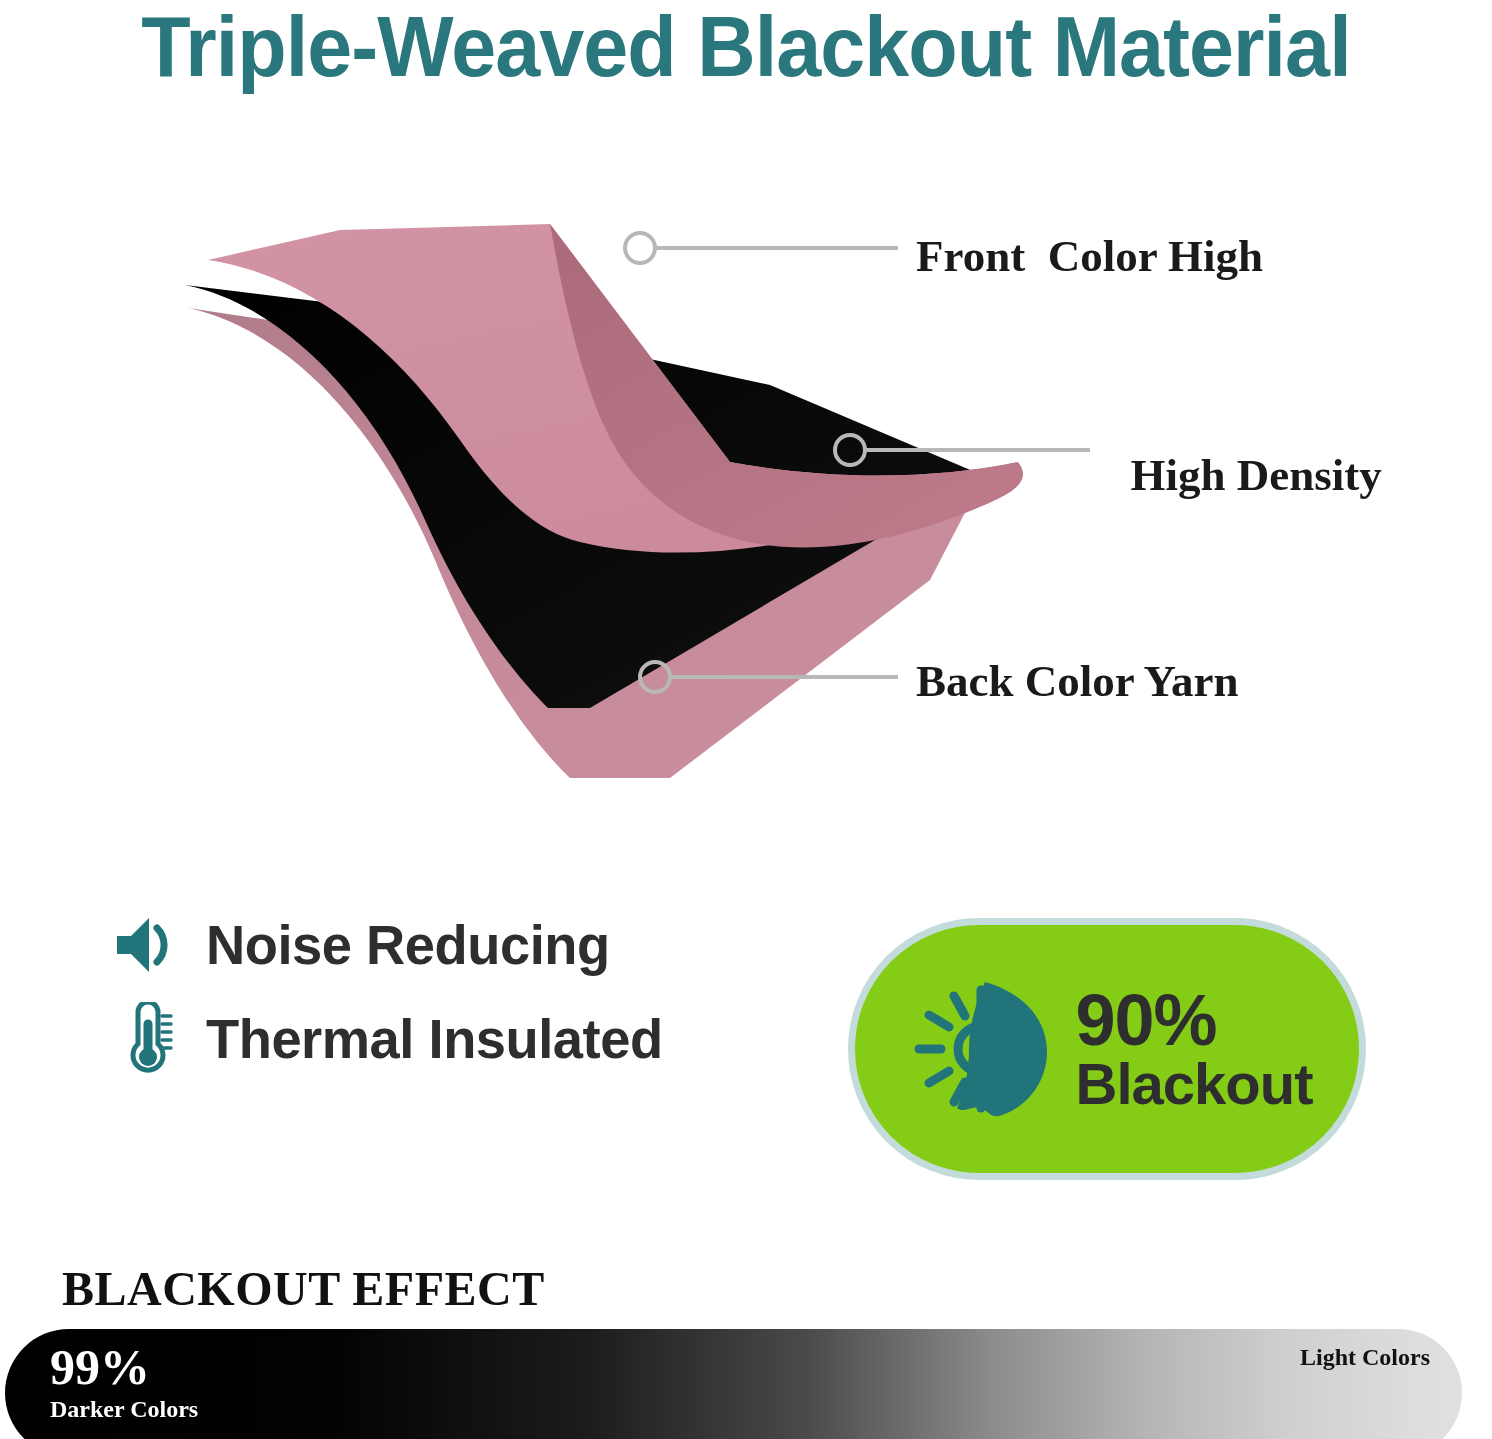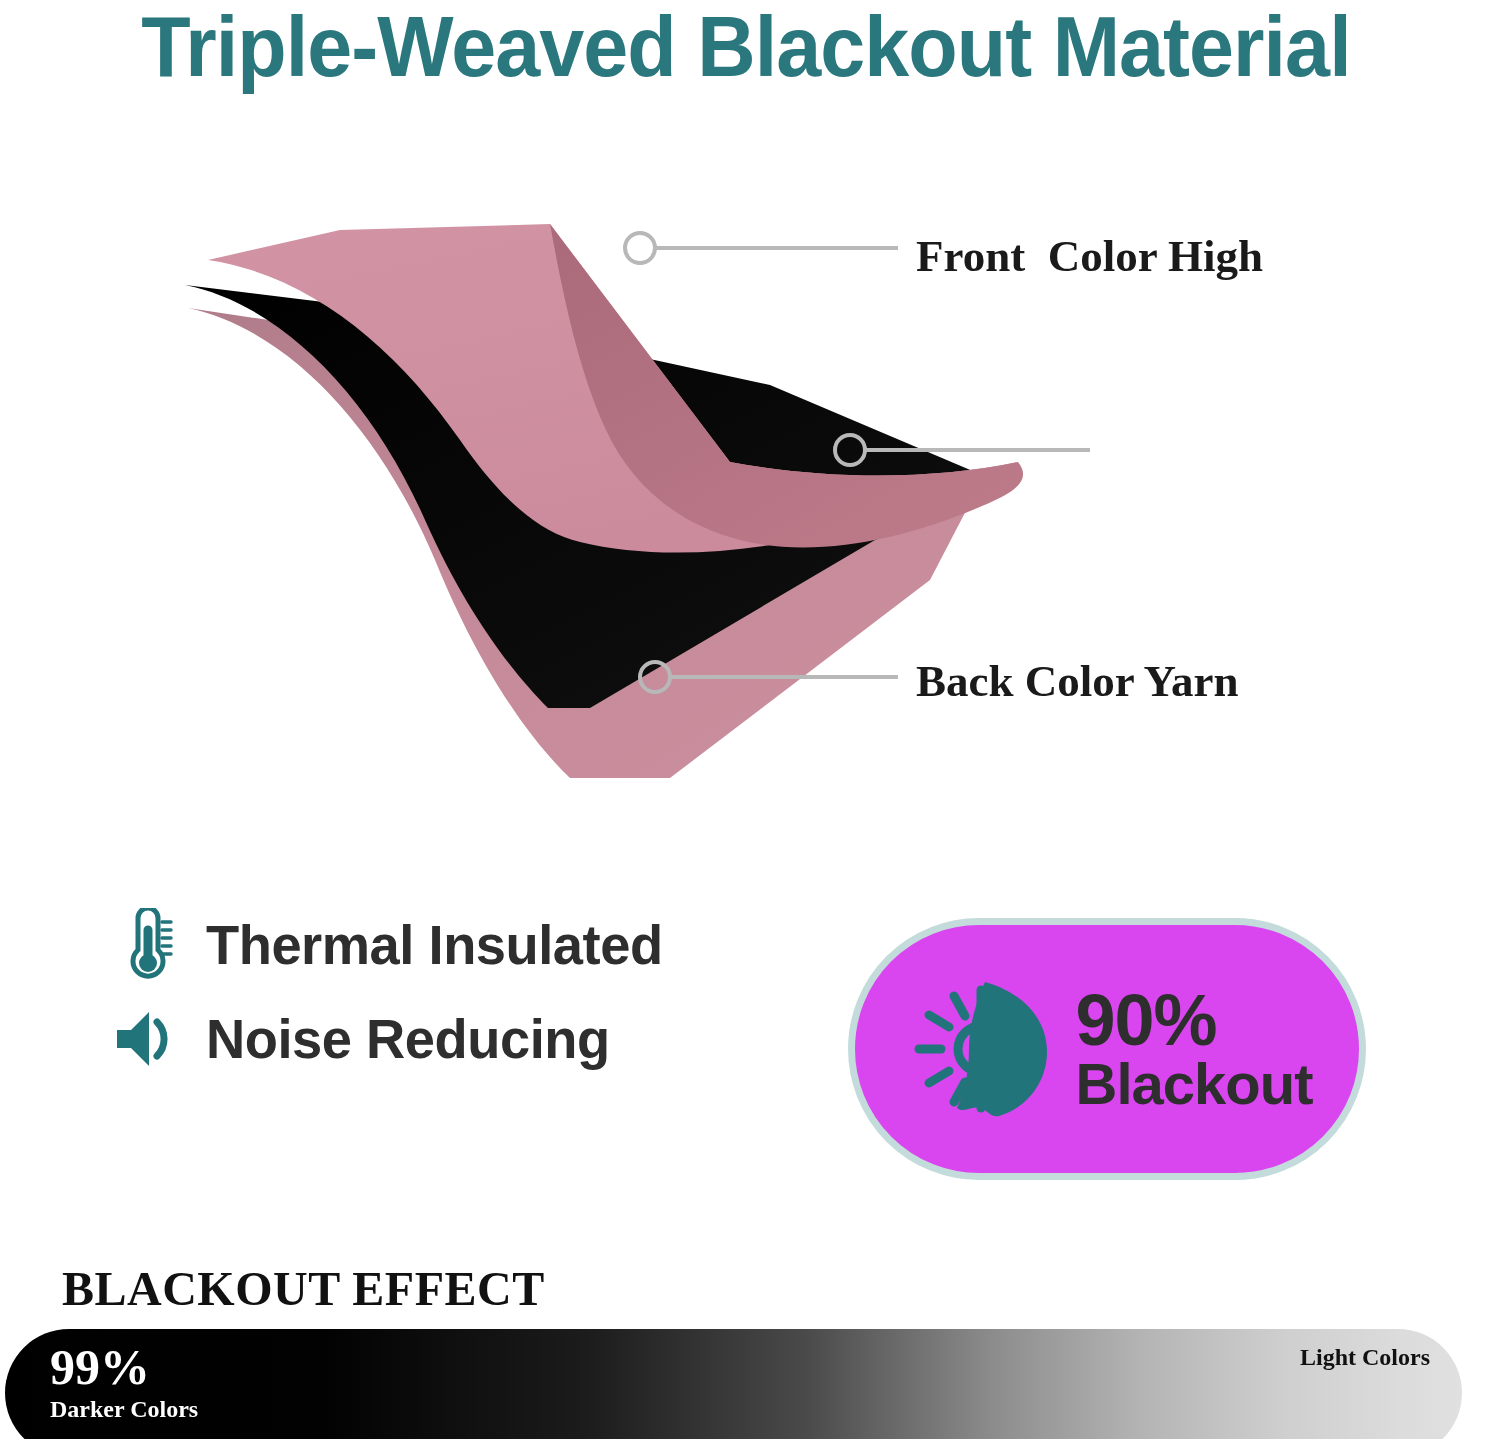--- a/index.html
+++ b/index.html
@@ -100,21 +100,21 @@
 
   
   #blackout-badge {
     position: absolute;
     left: 848px;
     top: 918px;
     width: 518px;
     height: 262px;
     border: 7px solid #c3dcdb;
     border-radius: 131px;
-    background: #d946ef;
+    background: #84cc16;
     display: flex;
     align-items: center;
     justify-content: center;
     box-sizing: border-box;
   }
   #badge-icon {
     width: 160px;
     min-width: 160px;
     height: 160px;
     margin-right: 14px;
@@ -262,53 +262,53 @@
     <g>
       <circle cx="485" cy="497" r="15" fill="none" stroke="#b8b8b8" stroke-width="4"></circle>
       <line x1="500" y1="497" x2="728" y2="497" stroke="#b8b8b8" stroke-width="4"></line>
     </g>
   </svg>
 </div>
 
 <div class="callout-label" id="label-front">Front  Color High</div>
 
 <div class="callout-label" id="label-high">
-  <br>
+  <span>High Density</span><br>
 </div>
 
 <div class="callout-label" id="label-back">Back Color Yarn</div>
 
 <div id="features">
+
+  <div class="feature-row">
+    <span class="feature-icon">
+      <svg width="68" height="62" viewBox="0 0 68 62">
+        <path d="M4 22 h14 L36 4 v54 L18 40 H4 Z" fill="currentColor"></path>
+        <path d="M44 14 a24 24 0 0 1 0 34" fill="none" stroke="currentColor" stroke-width="7" stroke-linecap="round"></path>
+      </svg>
+    </span>
+    <span class="feature-label">Noise Reducing</span>
+  </div>
 
   <div class="feature-row">
     <span class="feature-icon">
       <svg width="58" height="74" viewBox="0 0 58 74">
         <path d="M20 10 a10 10 0 0 1 20 0 v32 a15 15 0 1 1 -20 0 Z" fill="none" stroke="currentColor" stroke-width="5"></path>
         <path d="M30 22 v27" stroke="currentColor" stroke-width="9" stroke-linecap="round"></path>
         <circle cx="30" cy="55" r="9" fill="currentColor"></circle>
         <g stroke="currentColor" stroke-width="3.4" stroke-linecap="round">
           <path d="M44 14 h9"></path>
             <path d="M44 22 h9"></path>
             <path d="M44 30 h9"></path>
           <path d="M44 38 h9"></path>
             <path d="M44 46 h9"></path>
         </g>
       </svg>
     </span>
     <span class="feature-label">Thermal Insulated</span>
-  </div>
-
-  <div class="feature-row">
-    <span class="feature-icon">
-      <svg width="68" height="62" viewBox="0 0 68 62">
-        <path d="M4 22 h14 L36 4 v54 L18 40 H4 Z" fill="currentColor"></path>
-        <path d="M44 14 a24 24 0 0 1 0 34" fill="none" stroke="currentColor" stroke-width="7" stroke-linecap="round"></path>
-      </svg>
-    </span>
-    <span class="feature-label">Noise Reducing</span>
   </div>
 
 
 </div>
 
 <div id="blackout-badge">
   <span id="badge-icon">
     <svg width="150" height="150" viewBox="0 0 150 150">
       <g stroke="currentColor" stroke-width="9" stroke-linecap="round" fill="none">
         <path d="M12 75 h22"></path>

